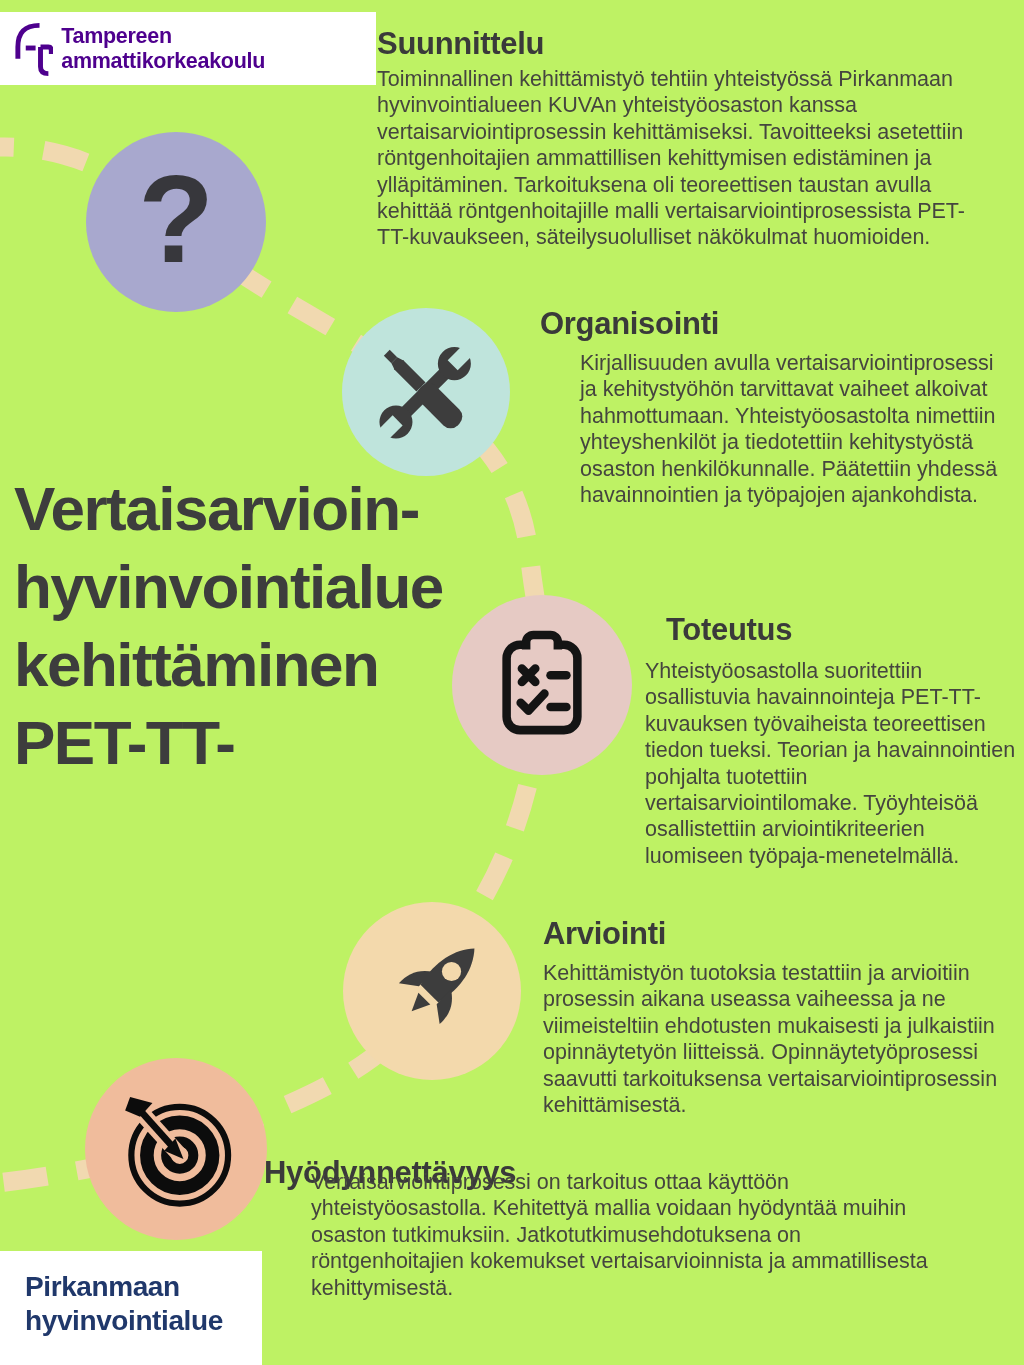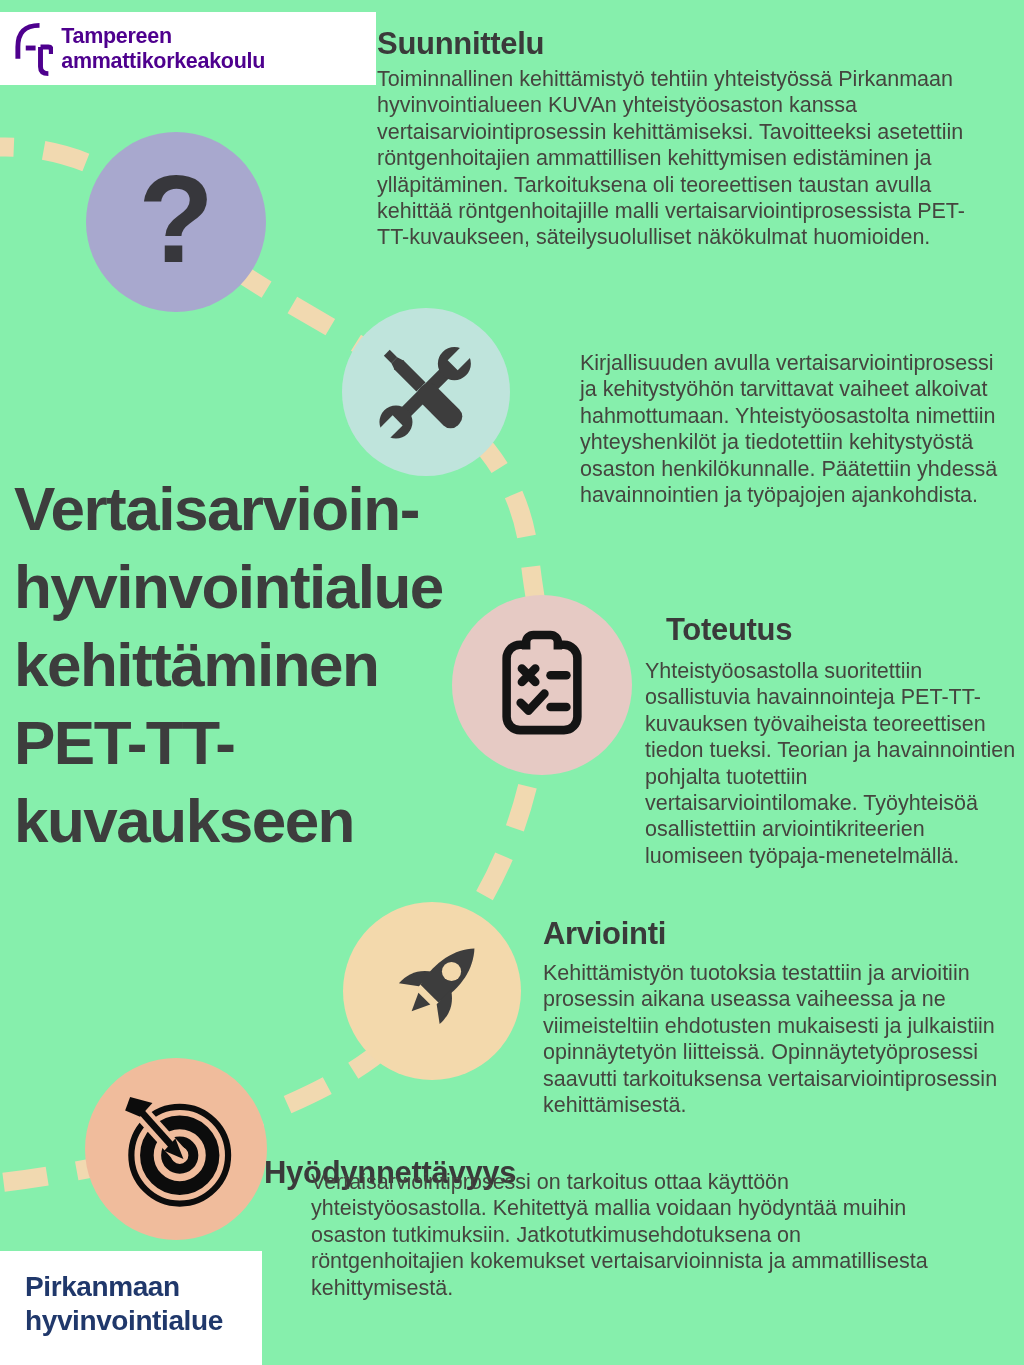--- a/index.html
+++ b/index.html
@@ -1,18 +1,18 @@
 <!DOCTYPE html>
 <html><head>
 <meta charset="utf-8">
 <style>
   html,body{margin:0;padding:0;background:#e9e4d8;}
   .canvas{
     position:relative;width:1024px;height:1365px;overflow:hidden;
-    background:#86efac;
+    background:#bef264;
     font-family:"Liberation Sans",sans-serif;
     color:#44443e;
   }
   
   .dash-svg{position:absolute;left:0;top:0;z-index:0;}
   
   .circle{position:absolute;border-radius:50%;z-index:2;display:flex;align-items:center;justify-content:center;}
   .c-question{left:86px;top:132px;width:180px;height:180px;background:#a8a8ce;}
   .c-tools{left:342px;top:308px;width:168px;height:168px;background:#bfe4dc;}
   .c-clip{left:452px;top:595px;width:180px;height:180px;background:#e6cac4;}
@@ -73,20 +73,21 @@
     </svg>
     <span class="tamk-text">Tampereen ammattikorkeakoulu</span>
   </div>
 
   <h2 class="h-suunnittelu">Suunnittelu</h2>
   <p class="p-suunnittelu">Toiminnallinen kehittämistyö tehtiin yhteistyössä Pirkanmaan hyvinvointialueen KUVAn yhteistyöosaston kanssa vertaisarviointiprosessin kehittämiseksi. Tavoitteeksi asetettiin röntgenhoitajien ammattillisen kehittymisen edistäminen ja ylläpitäminen. Tarkoituksena oli teoreettisen taustan avulla kehittää röntgenhoitajille malli vertaisarviointiprosessista PET-TT-kuvaukseen, säteilysuolulliset näkökulmat huomioiden.</p>
   <div class="circle c-question">
     <div class="qmark">?</div>
   </div>
 
+  <h2 class="h-organisointi">Organisointi</h2>
   <p class="p-organisointi">Kirjallisuuden avulla vertaisarviointiprosessi ja kehitystyöhön tarvittavat vaiheet alkoivat hahmottumaan. Yhteistyöosastolta nimettiin yhteyshenkilöt ja tiedotettiin kehitystyöstä osaston henkilökunnalle. Päätettiin yhdessä havainnointien ja työpajojen ajankohdista.</p>
   <div class="circle c-tools">
     <svg width="118" height="118" viewBox="0 0 100 100">
       <g transform="rotate(45 50 50)">
         <rect x="44.5" y="16" width="11" height="70" rx="3" fill="#3d3d3d"></rect>
         <circle cx="50" cy="16" r="14" fill="#3d3d3d"></circle>
         <rect x="44" y="-2" width="12" height="20" fill="#bfe4dc"></rect>
         <circle cx="50" cy="86" r="14" fill="#3d3d3d"></circle>
         <rect x="44" y="84" width="12" height="20" fill="#bfe4dc"></rect>
       </g>
@@ -140,21 +141,20 @@
       <polygon points="56,58 40.5,51.5 49.5,41.5" fill="#0c0c0c"></polygon>
       <polygon points="13,8 31,13 21,24 9,19" fill="#0c0c0c"></polygon>
     </svg>
   </div>
 
   <h1 class="main-title">
     <span>Vertaisarvioin-</span>
     <span>hyvinvointialue</span>
     <span>kehittäminen</span>
     <span>PET-TT-</span>
-    <span>kuvaukseen</span>
   </h1>
 
 
   <div class="logo-box pirha-box">
     <div class="pirha-text">
       <div>Pirkanmaan</div>
       <div>hyvinvointialue</div>
     </div>
   </div>
 

